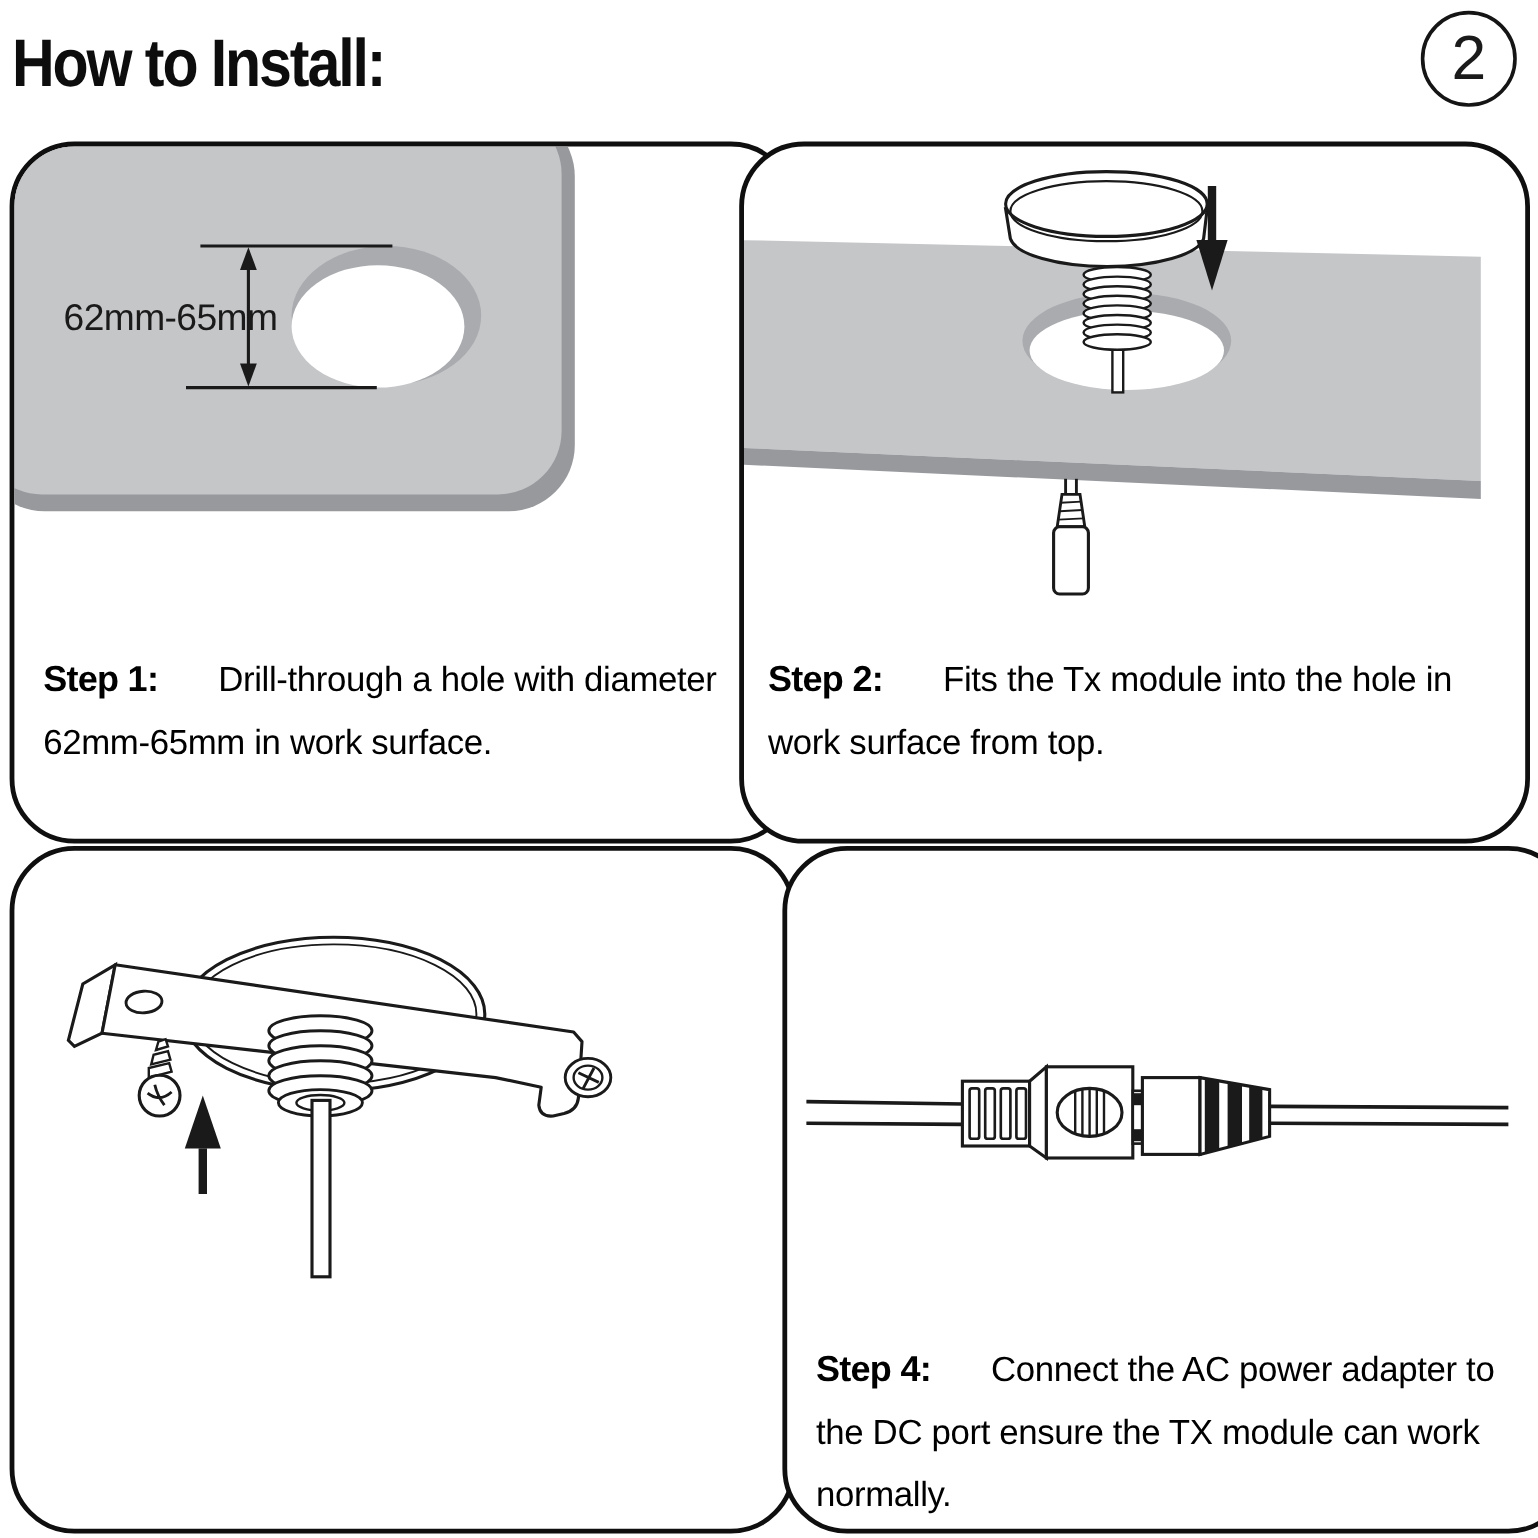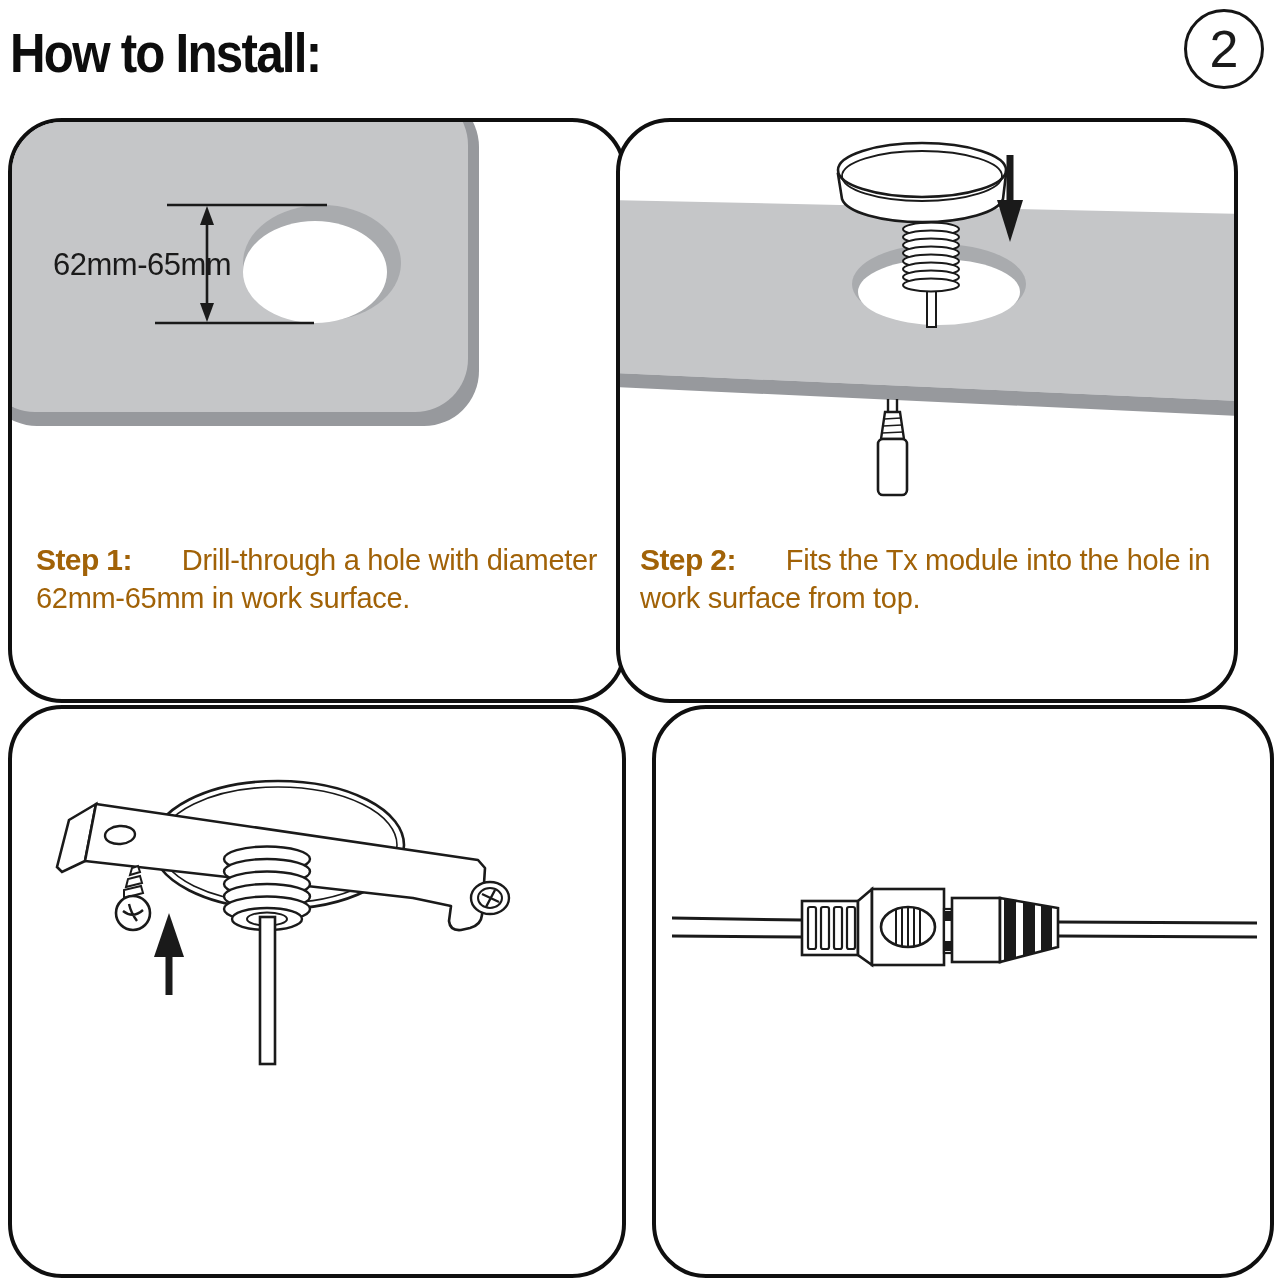--- a/index.html
+++ b/index.html
@@ -14,30 +14,30 @@
     white-space:nowrap;color:#0d0d0d;
   }
   .badge{
     position:absolute;left:1184px;top:9px;width:74px;height:74px;
     border:3.5px solid #151515;border-radius:50%;
     display:flex;align-items:center;justify-content:center;
     font-size:52px;color:#1a1a1a;background:#fff;
   }
   .panel{
     position:absolute;border:4px solid #0f0f0f;border-radius:54px;
-    overflow:hidden;background:#fff;
+    overflow:hidden;background:#fff;padding-left:37px;
   }
   #p1{left:8px;  top:118px;width:610px;height:577px;}
   #p2{left:616px;top:118px;width:614px;height:577px;}
   #p3{left:8px;  top:705px;width:610px;height:565px;}
   #p4{left:652px;top:705px;width:614px;height:565px;}
   .panel svg{position:absolute;left:0;top:0;display:block;}
   .steptext{
-    position:absolute;font-size:29px;line-height:38px;letter-spacing:-0.3px;
-    color:#a16207;
+    position:absolute;font-size:29px;line-height:52px;letter-spacing:-0.3px;
+    color:#000000;
   }
   .steptext b{font-size:30px;margin-right:50px;letter-spacing:-0.6px;}
   #t1{left:24px;top:390px;width:584px;}
   #t2{left:20px;top:390px;width:590px;}
   #t3{left:24px;top:378px;width:578px;}
   #t4{left:24px;top:378px;width:590px;}
   .ln{stroke:#1a1a1a;fill:none;}
   .wh{fill:#ffffff;stroke:#1a1a1a;}
   .ink{fill:#1a1a1a;stroke:none;}
   svg text{font-family:"Liberation Sans",sans-serif;fill:#1a1a1a;letter-spacing:-0.5px;}
@@ -196,13 +196,14 @@
         <rect class="ink" x="348" y="185" width="12" height="72"></rect>
         <rect class="ink" x="367" y="185" width="12" height="72"></rect>
         <rect class="ink" x="385" y="185" width="11" height="72"></rect>
       </g>
     </g>
     <g>
       <line class="ln" stroke-width="3" x1="402" y1="213" x2="601" y2="214"></line>
       <line class="ln" stroke-width="3" x1="402" y1="227" x2="601" y2="228"></line>
     </g>
   </svg>
+  <p class="steptext" id="t4"><b>Step 4:</b><span>Connect the AC power adapter to the DC port ensure the TX module can work normally.</span></p>
 </div>
 
 </body></html>

